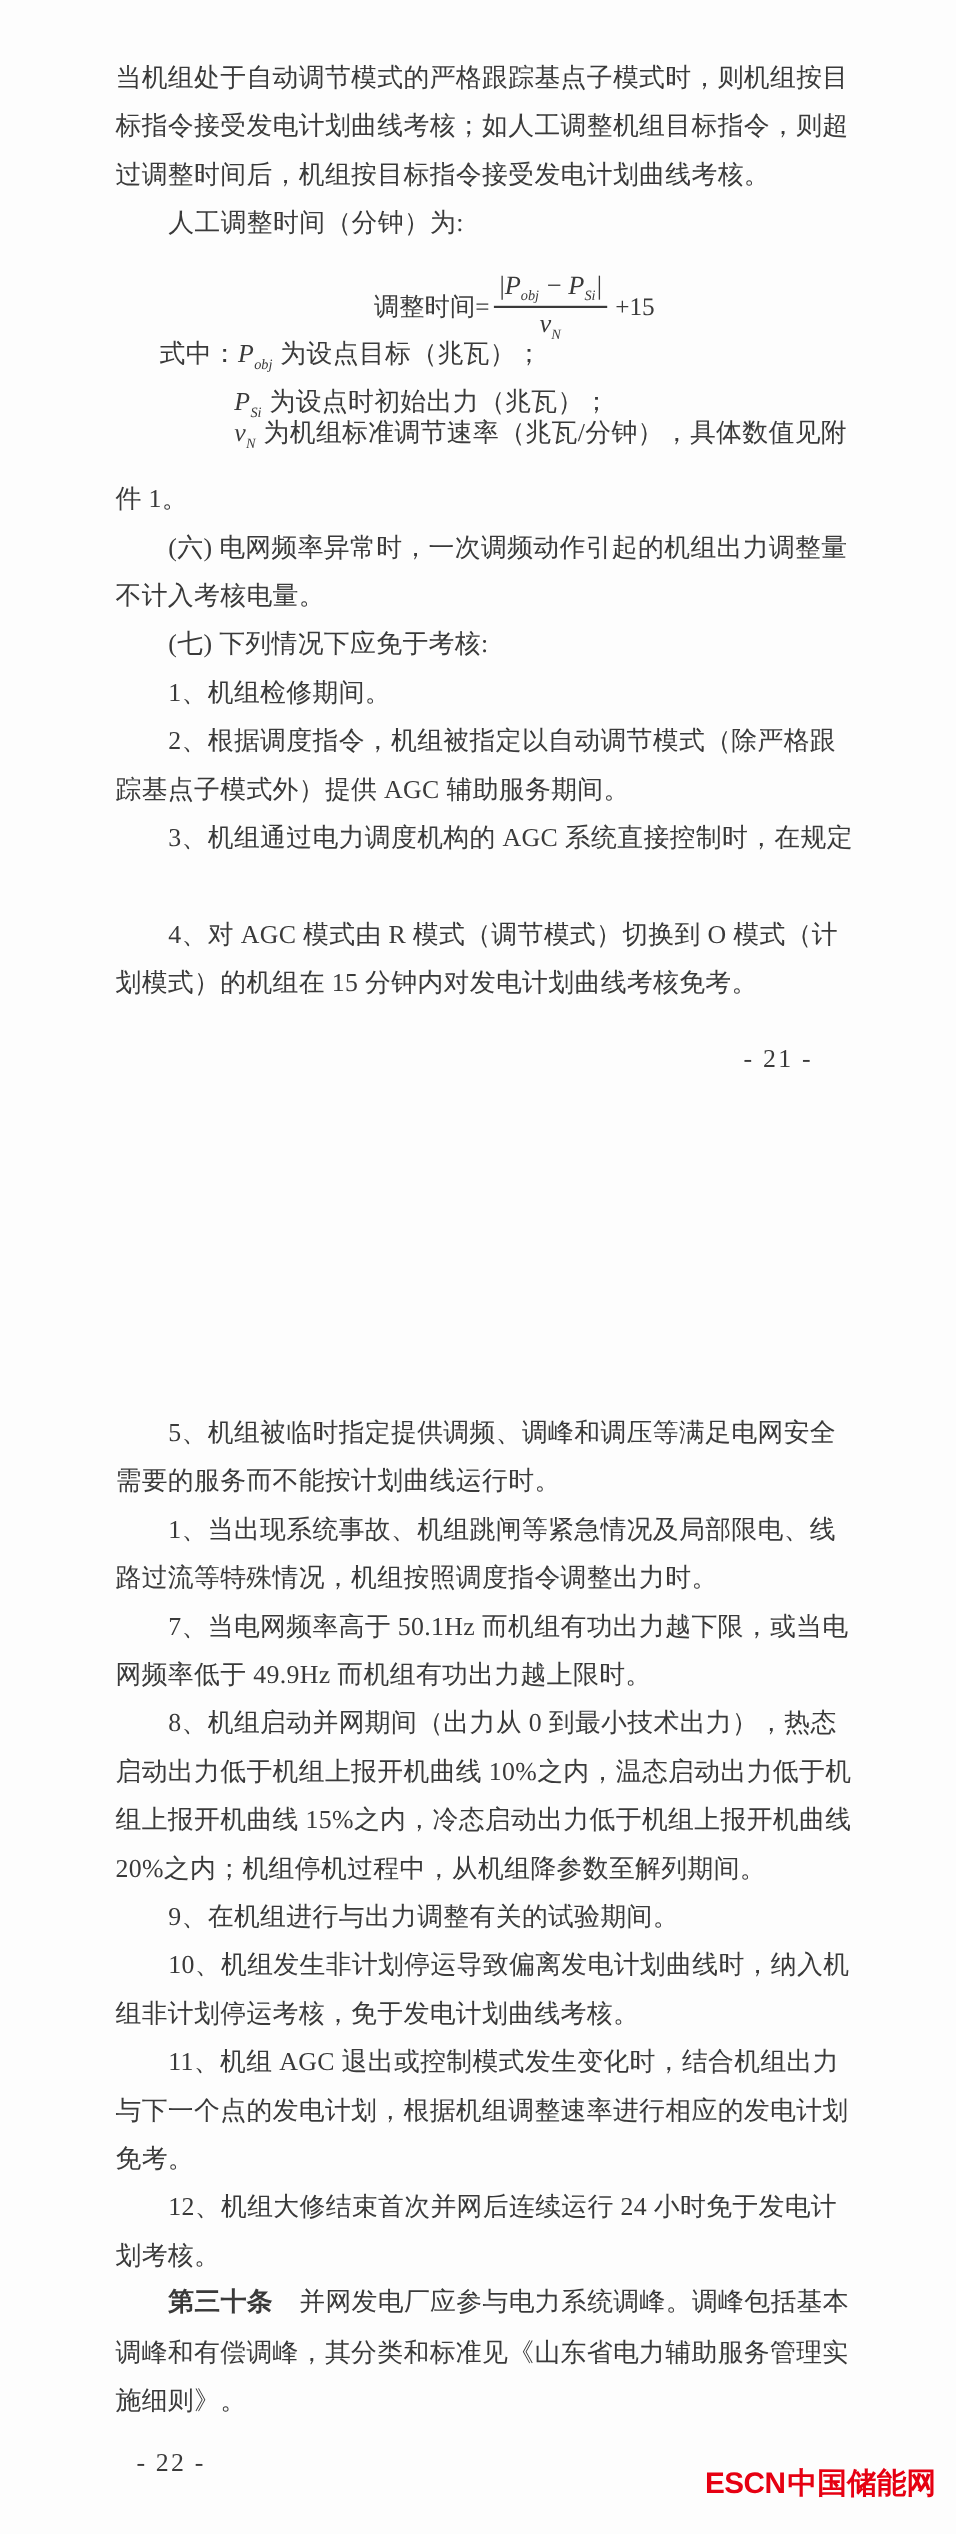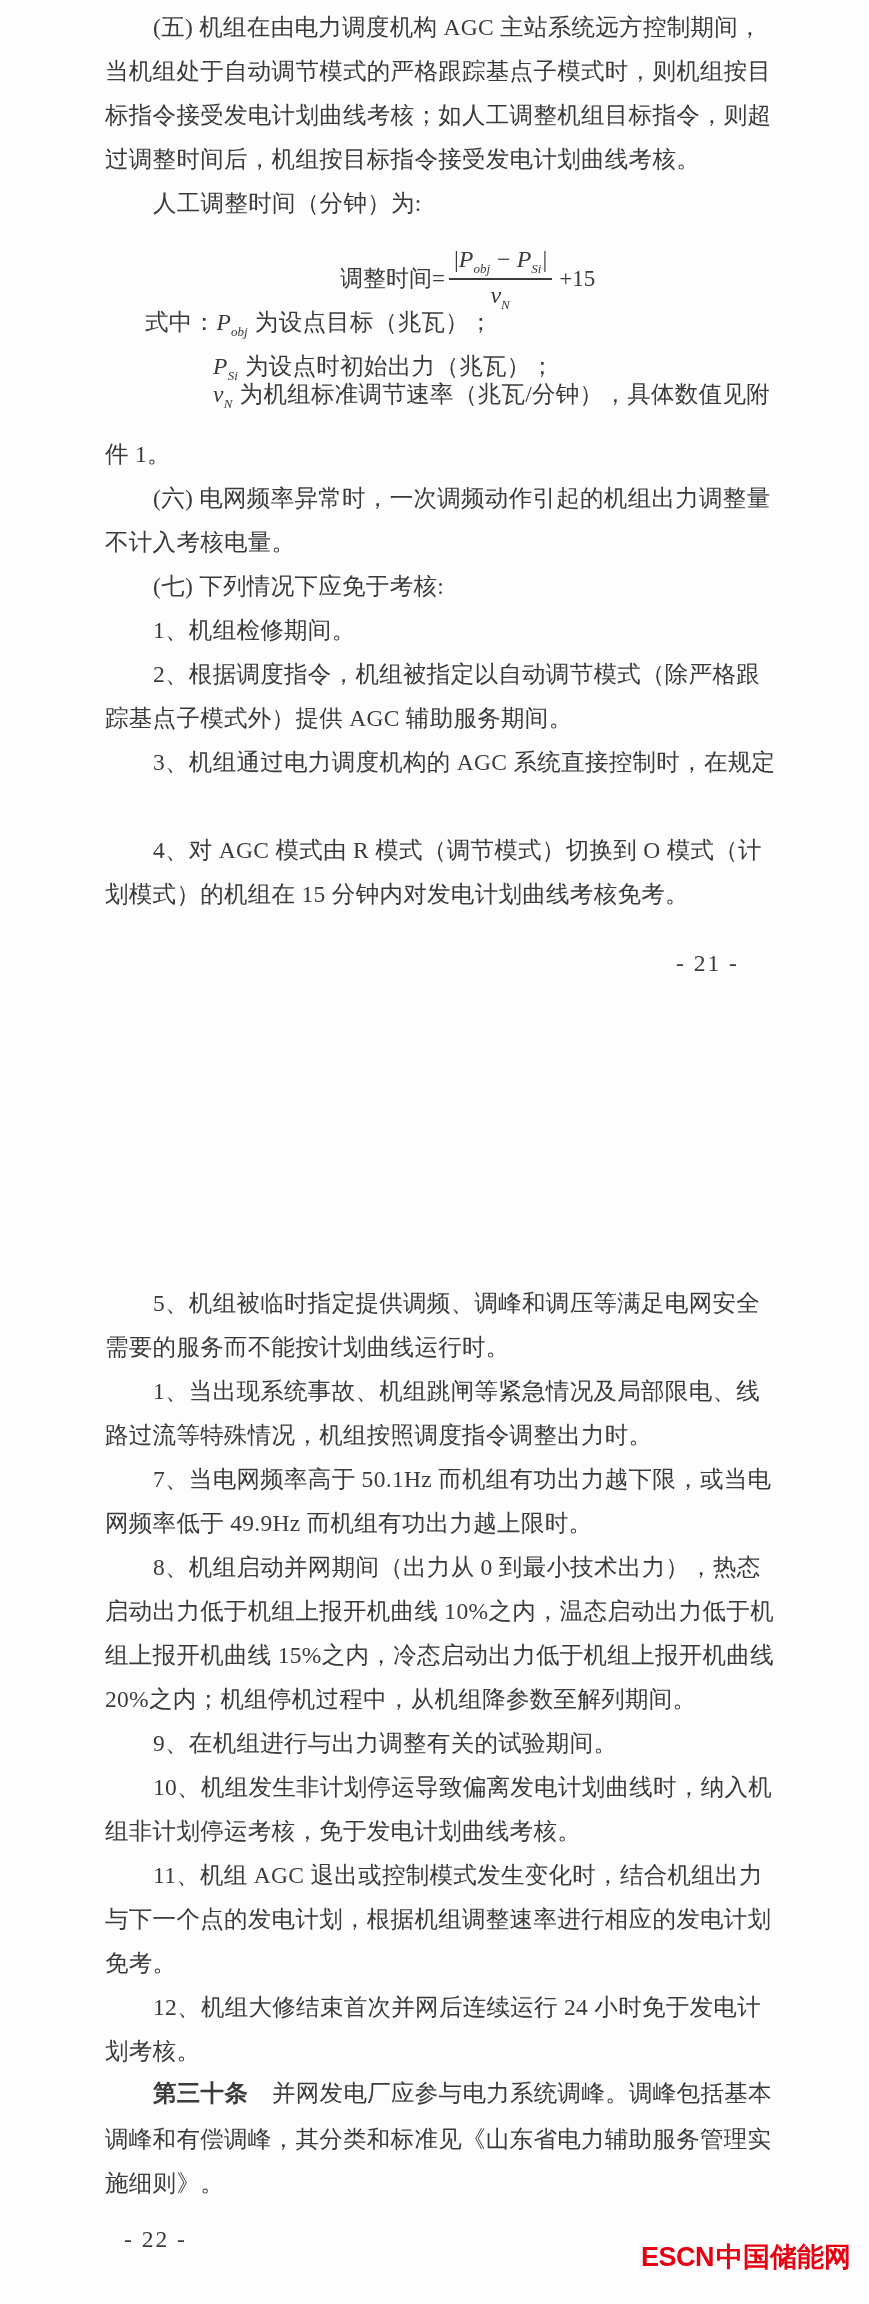--- a/index.html
+++ b/index.html
@@ -48,21 +48,20 @@
   }
   .logo .en{letter-spacing:-0.5px;margin-right:2px;margin-top:35px;}
   .logo .zh{letter-spacing:0;}
 </style>
 </head>
 <body>
 
 <div class="doc">
 
   <section id="p21" class="page-block">
-      <div class="line ind-first" style="top: 0px;"><span>(五) 机组在由电力调度机构 AGC 主站系统远方控制期间，</span></div>
       <div class="line" style="top: 44px;"><span>当机组处于自动调节模式的严格跟踪基点子模式时，则机组按目</span></div>
       <div class="line" style="top: 88px;"><span>标指令接受发电计划曲线考核；如人工调整机组目标指令，则超</span></div>
       <div class="line" style="top: 132px;"><span>过调整时间后，机组按目标指令接受发电计划曲线考核。</span></div>
       <div class="line ind-first" style="top: 176px;"><span>人工调整时间（分钟）为:</span></div>
       <div class="line formula-line" style="top: 236px;">
         <span>调整时间=</span>
         <span class="frac">
           <span class="num"><span>|</span><span class="var">P</span><span class="var sub">obj</span><span> − </span><span class="var">P</span><span class="var sub">Si</span><span>|</span></span>
           <span class="den"><span class="var">v</span><span class="var sub">N</span></span>
         </span>

